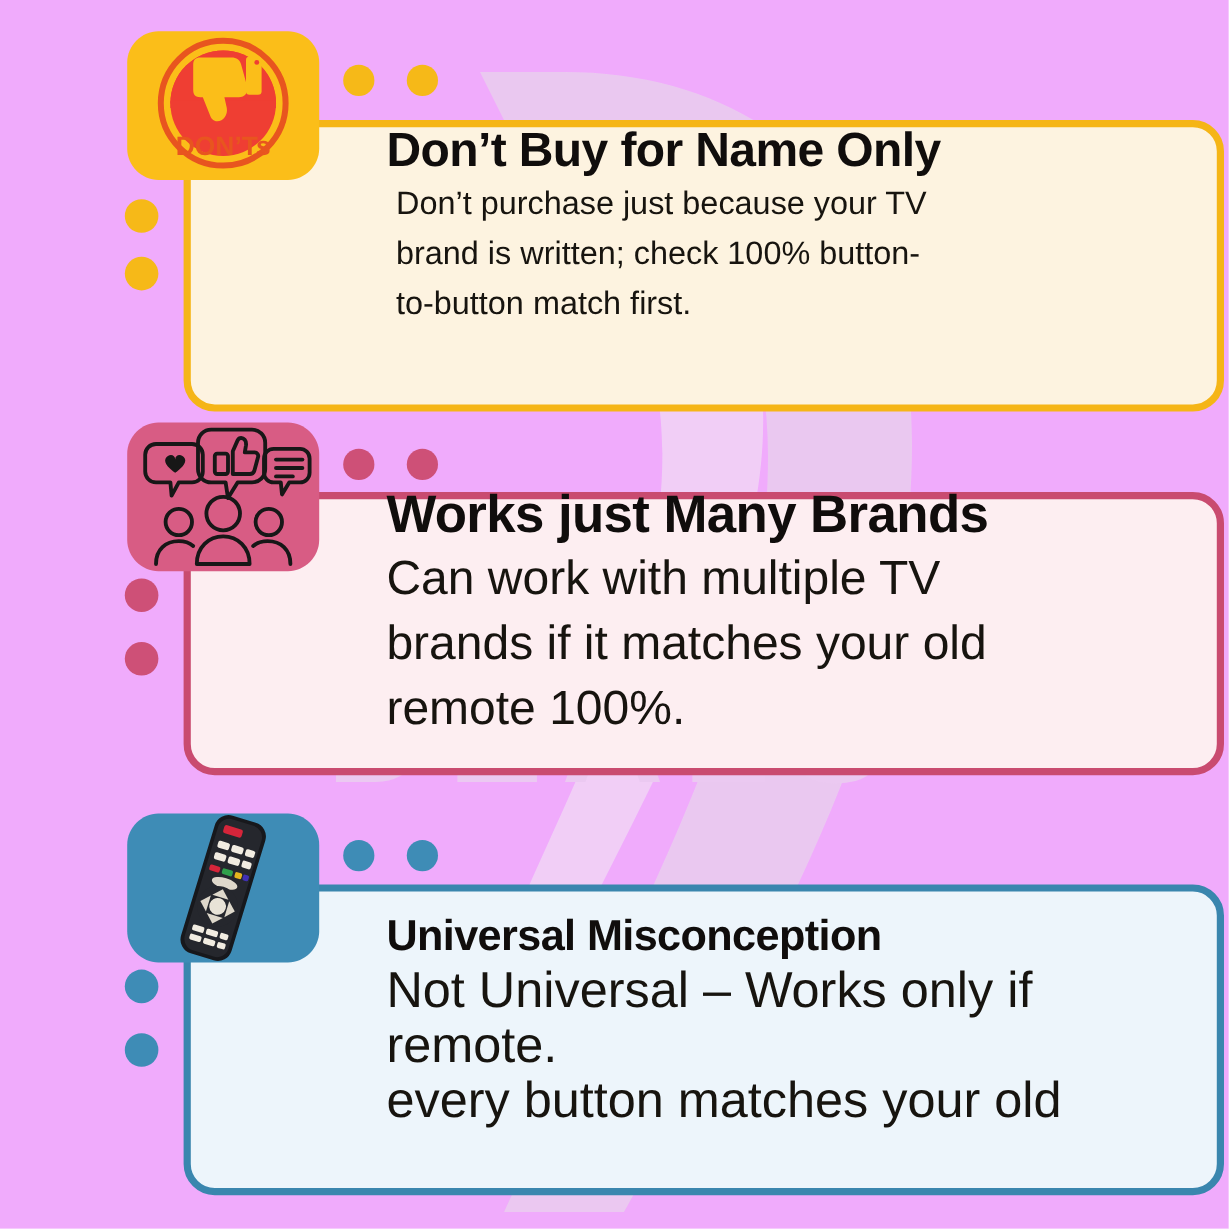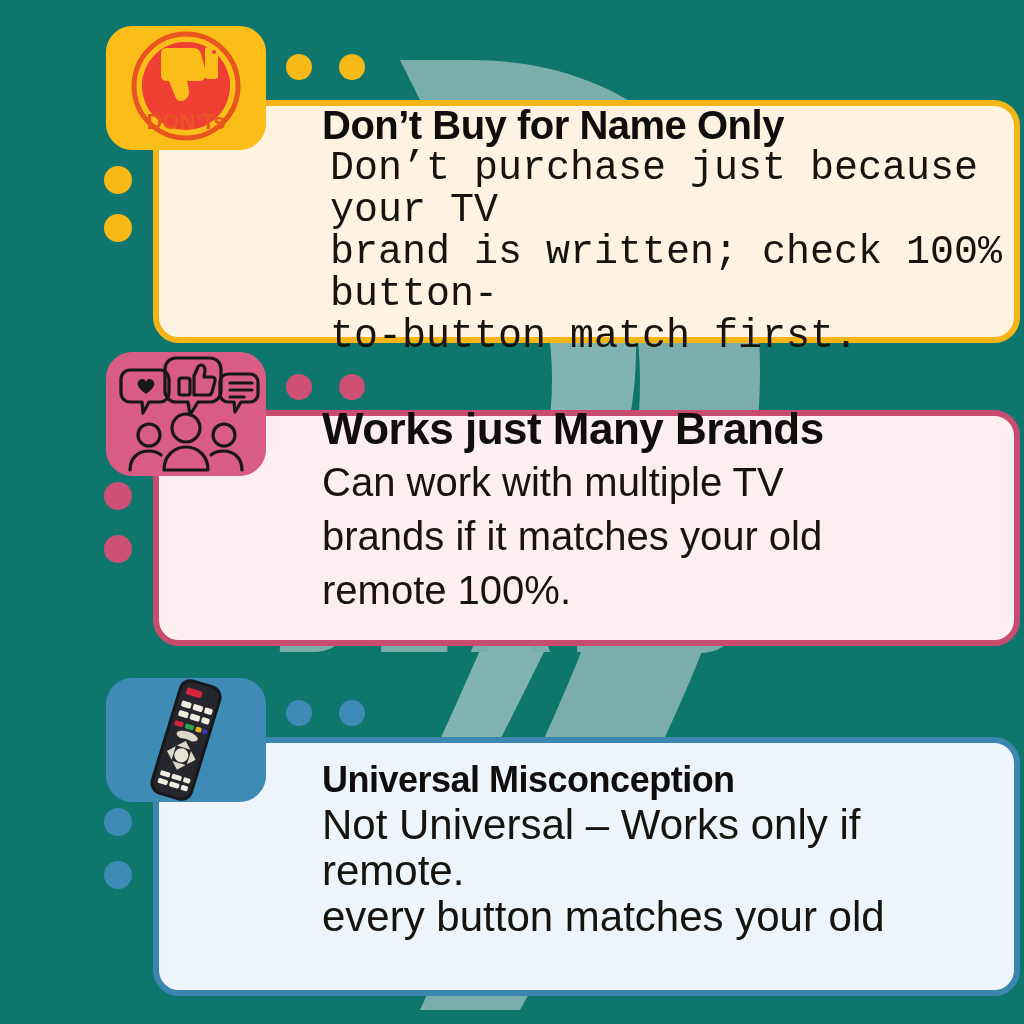--- a/index.html
+++ b/index.html
@@ -10,21 +10,21 @@
   body {
     width: 1024px;
     height: 1024px;
     font-family: "Liberation Sans", sans-serif;
     overflow: hidden;
   }
   #stage {
     position: relative;
     width: 1024px;
     height: 1024px;
-    background: #0f766e;
+    background: #f0abfc;
     overflow: hidden;
   }
 
   
   .watermark {
     position: absolute;
     left: 0; top: 0;
     width: 1024px; height: 1024px;
     pointer-events: none;
     z-index: 0;
@@ -91,21 +91,21 @@
     color: #17140f;
     margin: 0;
   }
 
   
   #card-1-block { left: 104px; top: 24px; width: 916px; height: 310px; }
   #card-1 { left: 49px; top: 76px; width: 867px; height: 243px; }
   #tab-1 { left: 0px; top: 0px; }
   #text-1 { left: 190px; top: 78px; width: 700px; }
   #text-1 .card-title { font-size: 40px; line-height: 46px; }
-  #text-1 .card-body { font-size: 40px; line-height: 42px; padding-left: 8px; font-family: Liberation Mono, monospace; }
+  #text-1 .card-body { font-size: 27px; line-height: 42px; padding-left: 8px; }
 
   
   #card-2-block { left: 104px; top: 350px; width: 916px; height: 296px; }
   #card-2 { left: 49px; top: 60px; width: 867px; height: 236px; }
   #tab-2 { left: 0px; top: 0px; }
   #text-2 { left: 190px; top: 53px; width: 710px; }
   #text-2 .card-title { font-size: 44px; line-height: 52px; }
   #text-2 .card-body { font-size: 40px; line-height: 54px; }
 
   

